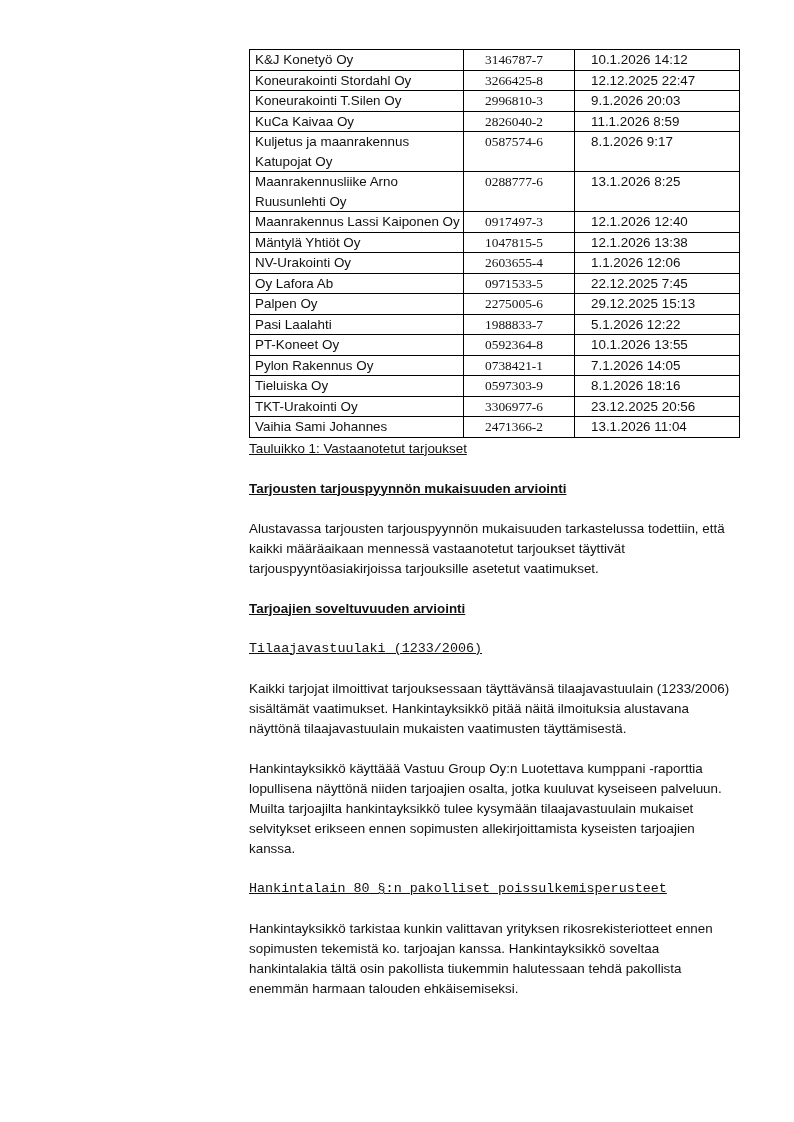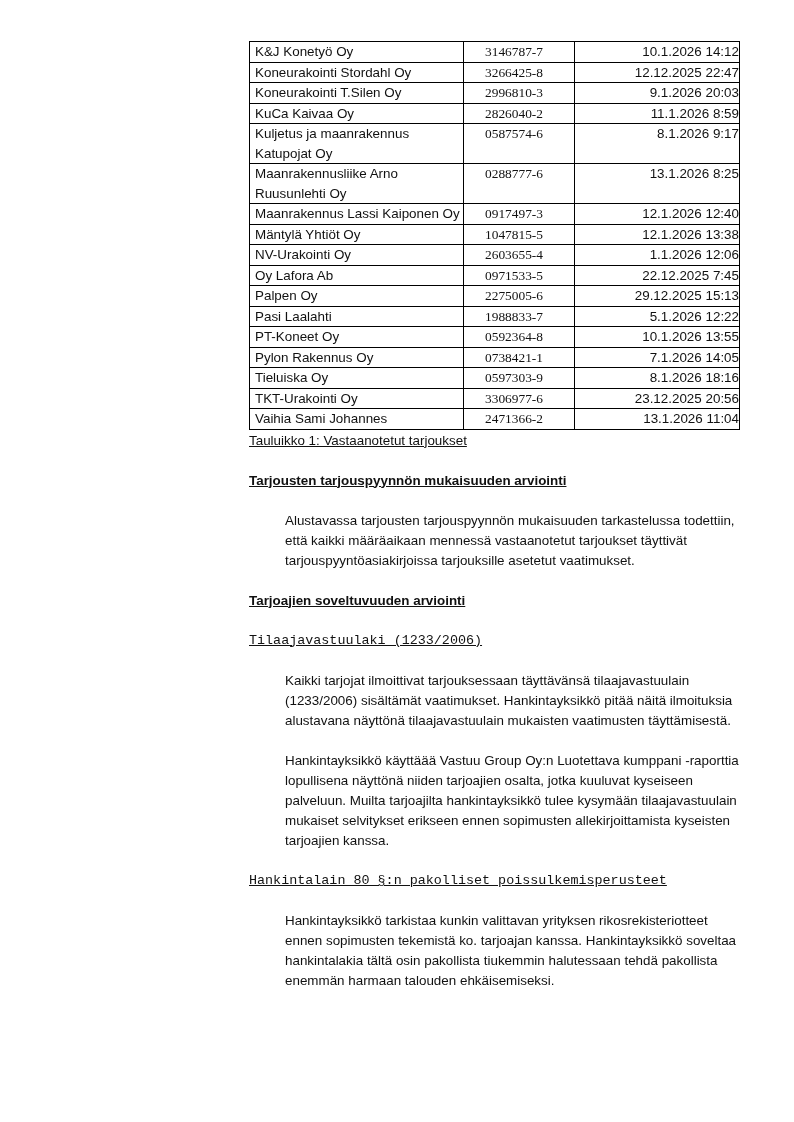--- a/index.html
+++ b/index.html
@@ -2,38 +2,38 @@
 <html><head>
 <meta charset="utf-8">
 <style>
   html, body { margin: 0; padding: 0; background: #ffffff; }
   body {
     width: 794px; height: 1122px; position: relative; overflow: hidden;
     font-family: "Liberation Sans", "DejaVu Sans", sans-serif;
     color: #111111;
   }
   .page {
-    position: absolute; left: 249px; top: 41px; width: 490px;
+    position: absolute; left: 249px; top: 49px; width: 490px;
     font-size: 13.4px; line-height: 20px;
   }
   table.bids {
     border-collapse: collapse; width: 490px; table-layout: fixed;
   }
   table.bids td {
     border: 1px solid #000; padding: 0 0 0 5px; vertical-align: top;
     line-height: 19.5px; font-size: 13.4px;
   }
   table.bids col.c1 { width: 214px; }
   table.bids col.c2 { width: 111px; }
   table.bids col.c3 { width: 165px; }
   table.bids td.bid { padding-left: 21px; font-family: Liberation Serif, serif; }
-  table.bids td.date { text-align: right; padding-left: 16px; }
+  table.bids td.date { text-align: left; padding-left: 16px; }
   .caption { margin-top: 0; line-height: 21px; text-decoration: underline; }
   .heading { font-weight: bold; margin-top: 20px; text-decoration: underline; }
-  .para { margin-top: 20px; margin-left: 36px; }
+  .para { margin-top: 20px; }
   .subhead { text-decoration: underline; margin-top: 20px; font-family: Liberation Mono, monospace; }
 </style>
 </head>
 <body>
 
 <div class="page">
   <table class="bids">
     <colgroup>
         <col class="c1">
         <col class="c2">

